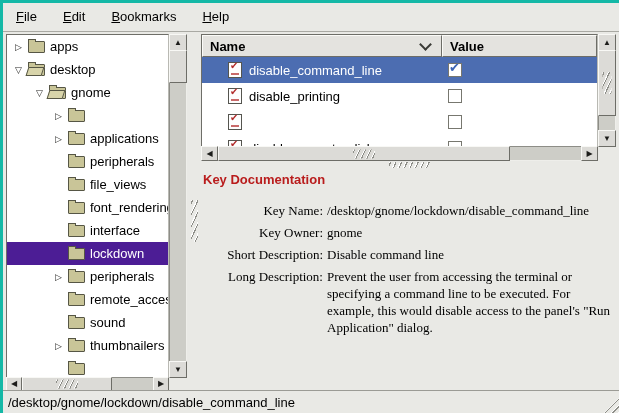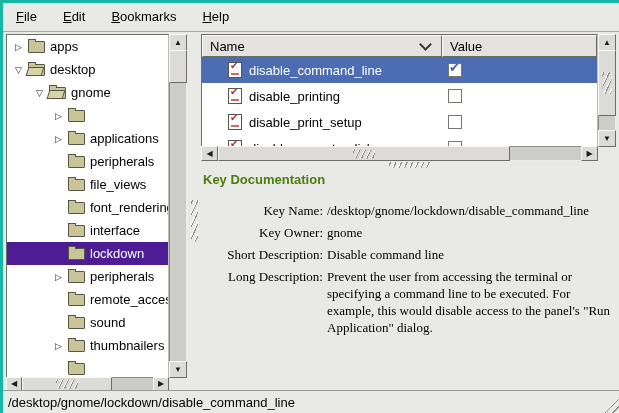--- a/index.html
+++ b/index.html
@@ -56,21 +56,21 @@
             background:#c9c598; border:1px solid #565645; border-radius:1px; }
   .folder::before { content:""; position:absolute; top:-3px; left:-1px; width:6px; height:2px;
                     background:#c9c598; border:1px solid #565645; border-bottom:none; }
   .folder.open::after { content:""; position:absolute; left:-2px; top:2px; width:14px; height:7px;
                         background:#d8d4aa; border:1px solid #565645; transform:skewX(-18deg); }
   .tree-vscroll { position:absolute; left:166px; top:2px; width:18px; height:342px; }
   .tree-hscroll { position:absolute; left:3px; top:345px; width:161px; height:14px; }
 
   
   .table-viewport { left:198px; top:2px; width:395px; height:111px; }
-  .thead { display:flex; height:22px; }
+  .thead { display:flex; height:22px;font-weight:bold; }
   .th { background:#e4e3df; border:1px solid; border-color:#fbfbf8 #6d6d67 #6d6d67 #fbfbf8;
         display:flex; align-items:center; padding:0 7px; cursor:default; }
   .th.name { width:240px; box-sizing:border-box; justify-content:space-between; }
   .th.value { flex:1; }
   .sort-chevron { width:7px; height:7px; margin-right:4px; margin-top:-4px;
                   border-left:2px solid #3a3a36; border-bottom:2px solid #3a3a36;
                   transform:rotate(-45deg); }
   .trow { height:26px; display:flex; align-items:center; cursor:default; }
   .trow.selected { background:#4c6db1; color:#fff; }
   .tcell-name { width:240px; box-sizing:border-box; padding-left:26px;
@@ -82,21 +82,21 @@
                      background:#c96a6a; }
   .tcell-value { flex:1; display:flex; align-items:center; }
   .checkbox { position:relative; width:14px; height:14px; margin-left:6px; background:#fff;
               border:1px solid #77776f; box-sizing:border-box; }
   .checkbox .chk { position:absolute; left:0px; top:-4px; font-size:13px; color:#3c64b4; }
   .table-vscroll { position:absolute; left:595px; top:2px; width:18px; height:111px; }
   .table-hscroll { position:absolute; left:198px; top:114px; width:395px; height:15px; }
 
   
   .docs { position:absolute; left:198px; right:2px; top:137px; bottom:0; overflow:hidden; }
-  .docs-title { font-weight:bold; color:#4d7c0f; padding:3px 0 0 2px; }
+  .docs-title { font-weight:bold; color:#b91c1c; padding:3px 0 0 2px; }
   .doc-fields { margin-top:15px;font-family:Liberation Serif, serif; }
   .doc-row { display:flex; margin-bottom:5px; line-height:17px; }
   .doc-label { width:122px; flex:0 0 122px; text-align:right; }
   .doc-value { margin-left:4px; width:288px; }
 
   
   .statusbar { position:absolute; left:0; right:0; bottom:0; height:23px;
                border-top:1px solid #9b9b95; display:flex; align-items:center;
                padding-left:5px; background:#e9e9e5; }
   .resize-grip { position:absolute; right:1px; bottom:1px; width:15px; height:15px;
@@ -254,21 +254,20 @@
         </div>
         <div class="tcell-value">
           <span class="checkbox"></span>
         </div>
       </div>
       <div class="trow">
         <div class="tcell-name">
           <span class="key-icon">
               <span class="chk">✔</span>
             </span>
-          <span>disable_print_setup</span>
         </div>
         <div class="tcell-value">
           <span class="checkbox"></span>
         </div>
       </div>
       <div class="trow">
         <div class="tcell-name">
           <span class="key-icon">
               <span class="chk">✔</span>
             </span>

